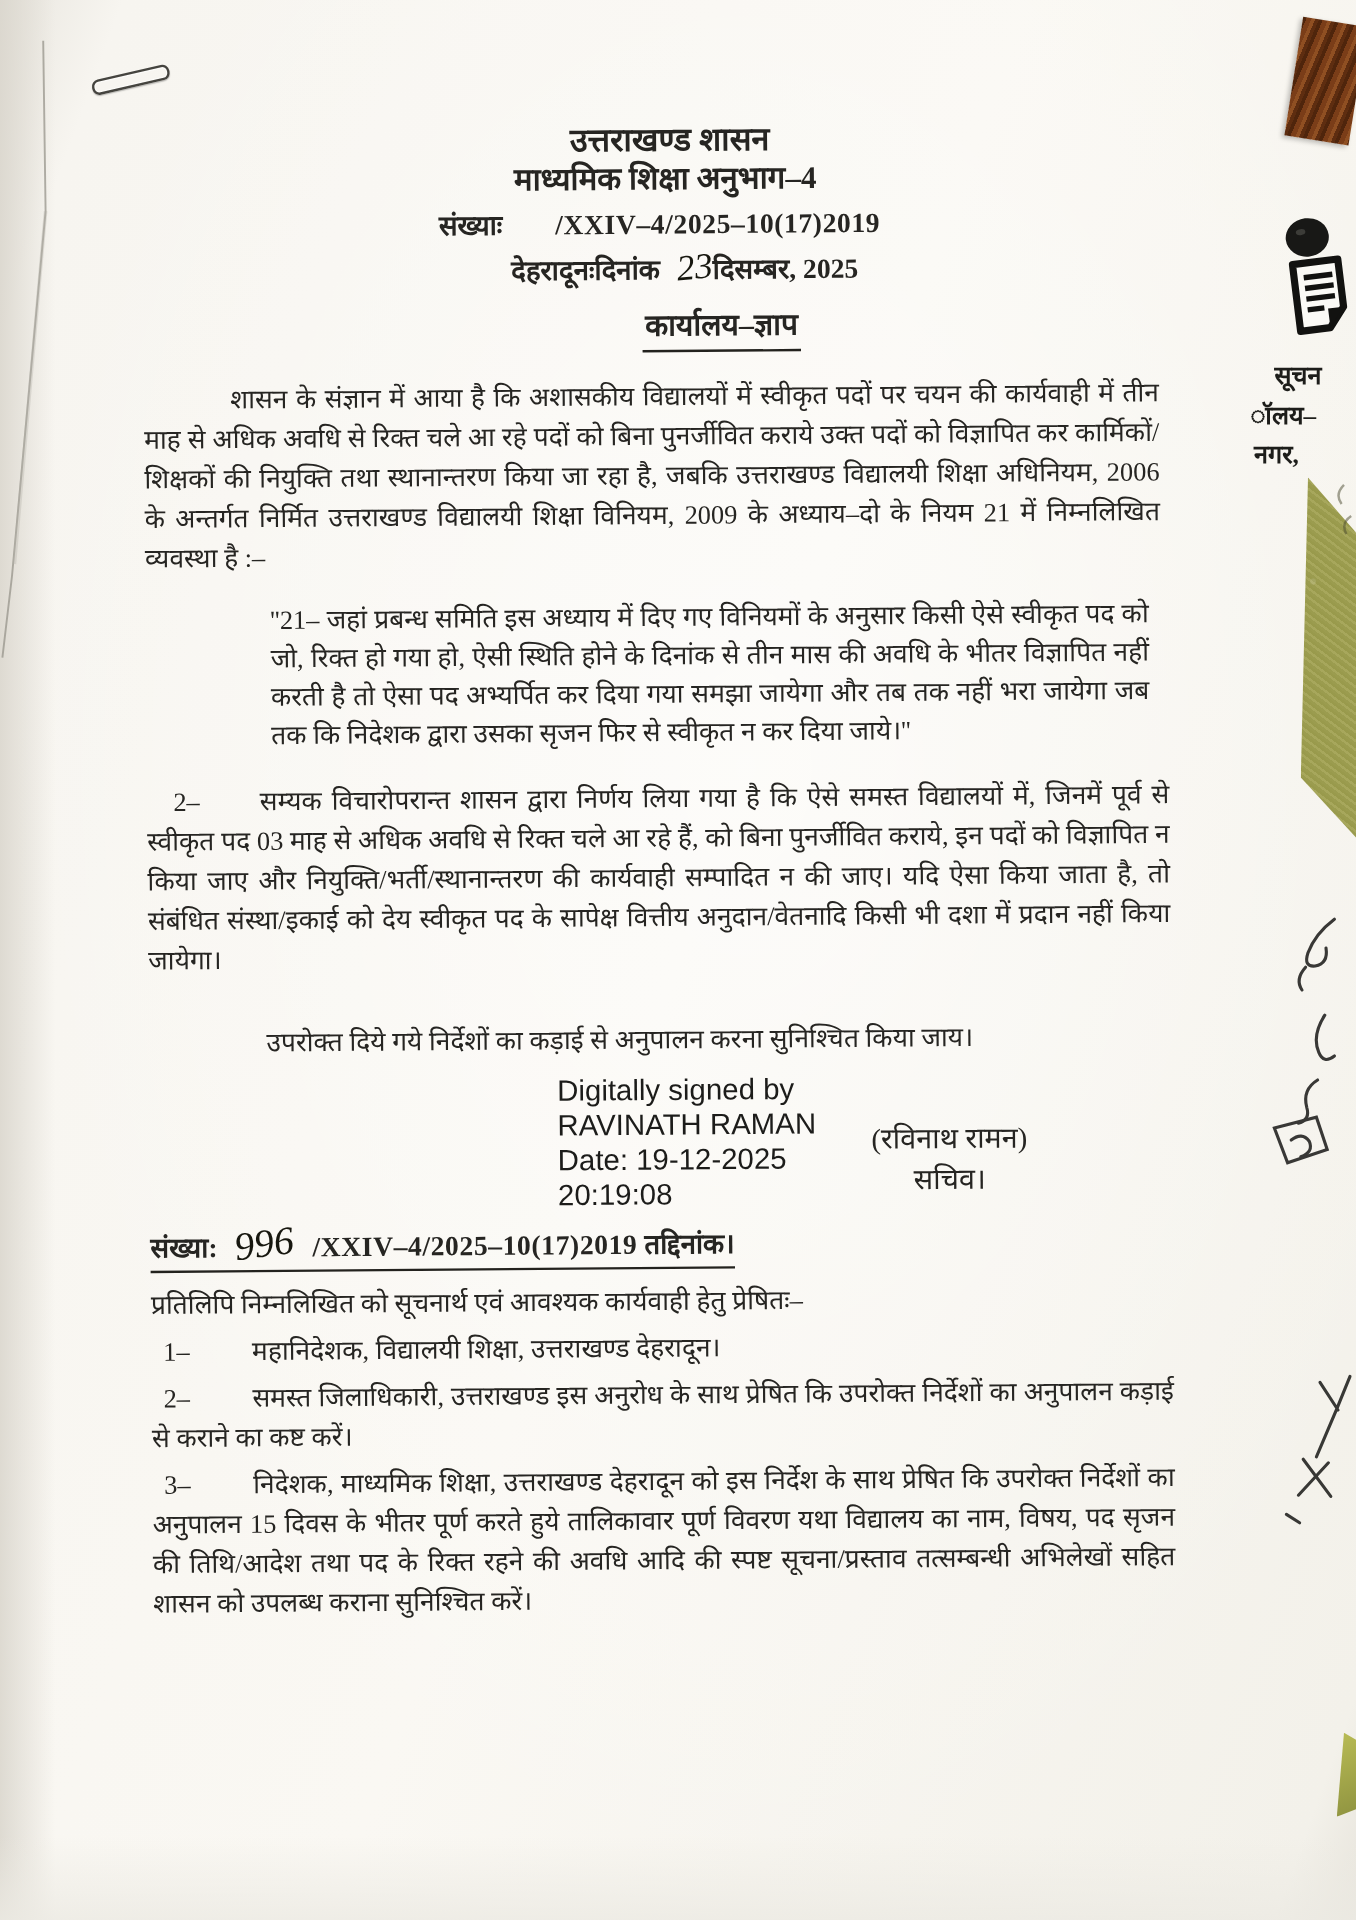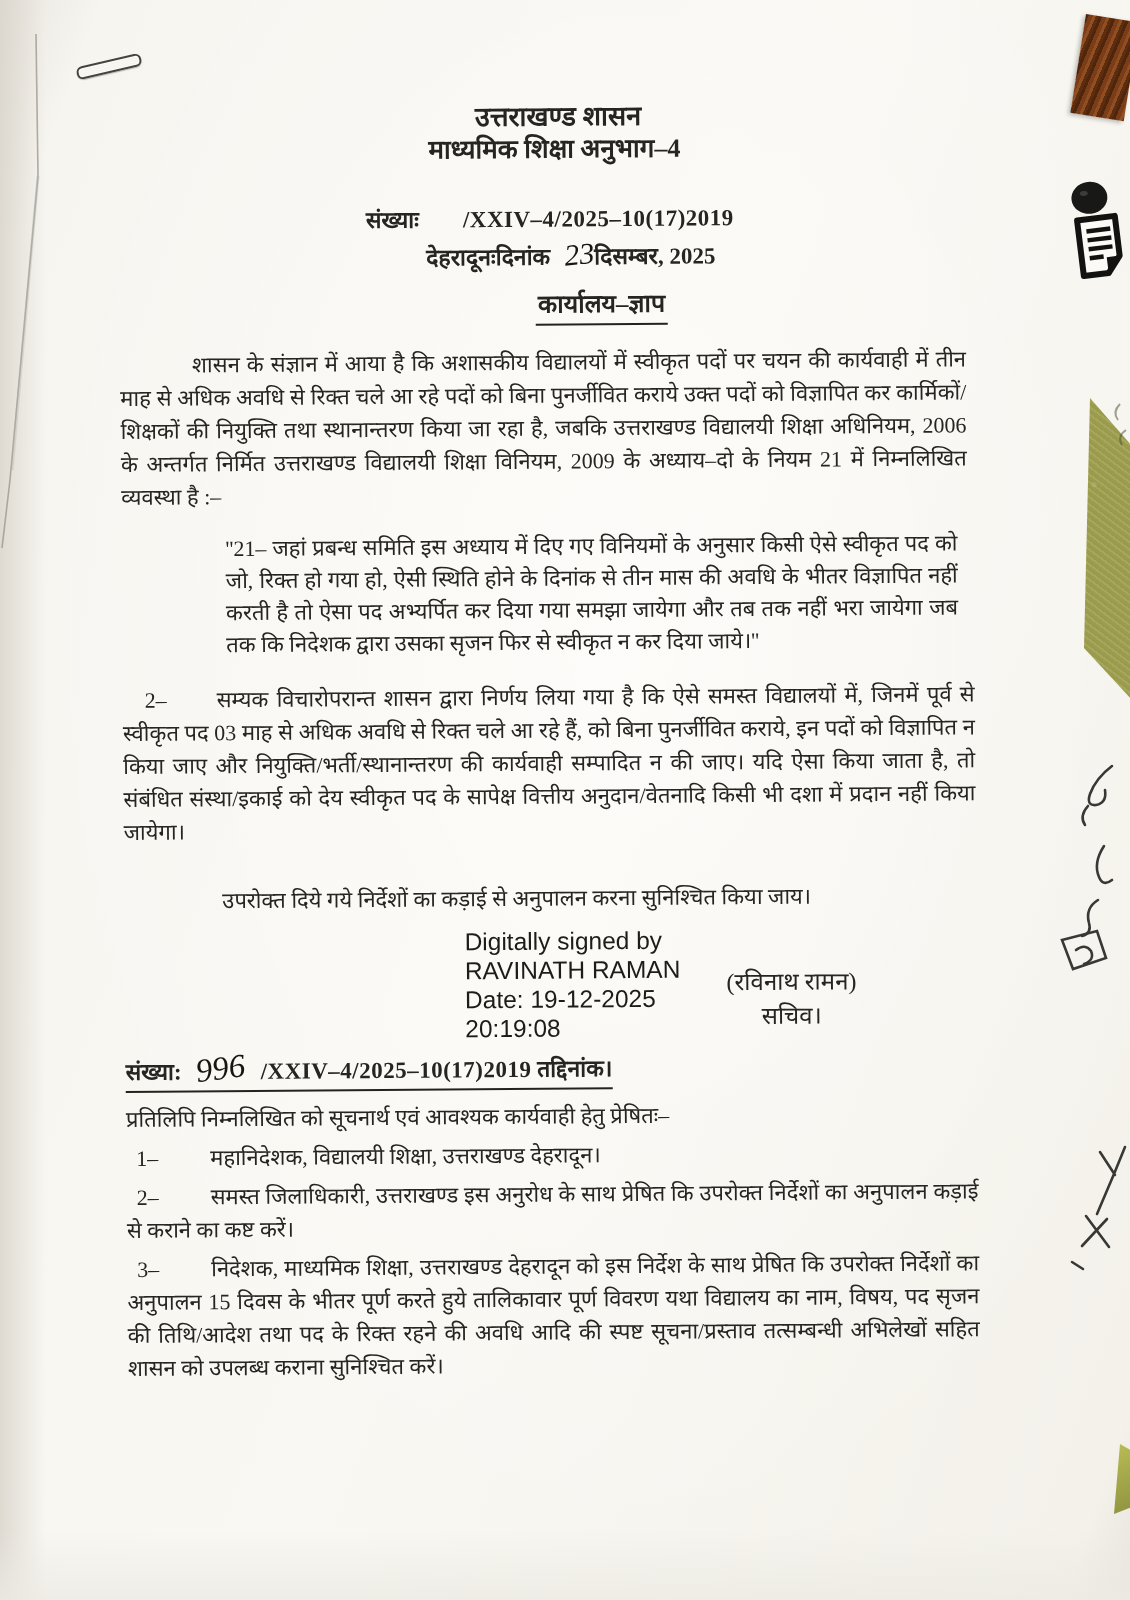--- a/index.html
+++ b/index.html
@@ -54,21 +54,21 @@
   
   .doc{position:absolute;left:118px;top:104px;width:852px;
     transform:rotate(-0.45deg);transform-origin:0 0;
     font-size:22px;line-height:33px;}
   .center{text-align:center;}
   .b{font-weight:bold;}
   .govt{font-size:27px;line-height:32px;transform:translateX(14px);}
   .dept{font-size:26px;line-height:34px;transform:translateX(10px);}
   .row{display:flex;align-items:baseline;}
   .num-row{margin-top:4px;font-size:23px;}
-  .num-label{margin-left:247px;margin-top:32px;}
+  .num-label{margin-left:247px;}
   .num-val{margin-left:44px;letter-spacing:.5px;}
   .date-row{margin-top:5px;font-size:23px;}
   .date-place{margin-left:307px;}
   .date-label{}
   .hand{font-style:italic;color:#17170f;}
   .hand-23{font-size:30px;margin-left:14px;display:inline-block;transform:rotate(-5deg);line-height:20px;}
   .date-rest{}
   .title-row{margin-top:14px;text-align:center;}
   .title-row span{display:inline-block;transform:translateX(56px);
     font-size:25px;font-weight:bold;border-bottom:2.5px solid #23221e;padding:0 2px 3px;}
@@ -113,20 +113,25 @@
       <ellipse cx="26" cy="20" rx="4" ry="2.5" fill="#3c3c38"></ellipse>
       <path d="M16,46 h38 v40 l-13,16 h-25 z" fill="#fbfaf6" stroke="#121210" stroke-width="6" stroke-linejoin="round"></path>
       <path d="M54,86 l-13,16 v-16 z" fill="#121210"></path>
       <line x1="24" y1="58" x2="48" y2="58" stroke="#121210" stroke-width="4.5"></line>
       <line x1="24" y1="67" x2="48" y2="67" stroke="#121210" stroke-width="4.5"></line>
       <line x1="24" y1="76" x2="48" y2="76" stroke="#121210" stroke-width="4.5"></line>
       <line x1="24" y1="85" x2="38" y2="85" stroke="#121210" stroke-width="4.5"></line>
     </g>
   </svg>
 
+  <div class="edge-text">
+    <div class="edge-line-1">सूचन</div>
+    <div class="edge-line-2">ॉलय–</div>
+    <div class="edge-line-3">नगर,</div>
+  </div>
 
   <div class="green-wedge"></div>
   <div class="green-sliver"></div>
 
   <svg class="overlay">
     <g fill="none" stroke="#1f1f1d" stroke-width="2.6" stroke-linecap="round" opacity="0.88">
       <path d="M1112,766 q-16,12 -22,28 q-4,12 6,11 q11,-2 9,-15"></path>
       <path d="M1088,806 q-9,10 -3,19"></path>
       <path d="M1104,846 q-11,17 -5,31 q4,10 13,3"></path>
       <path d="M1098,900 q-13,8 -9,23 q3,10 -7,13"></path>

